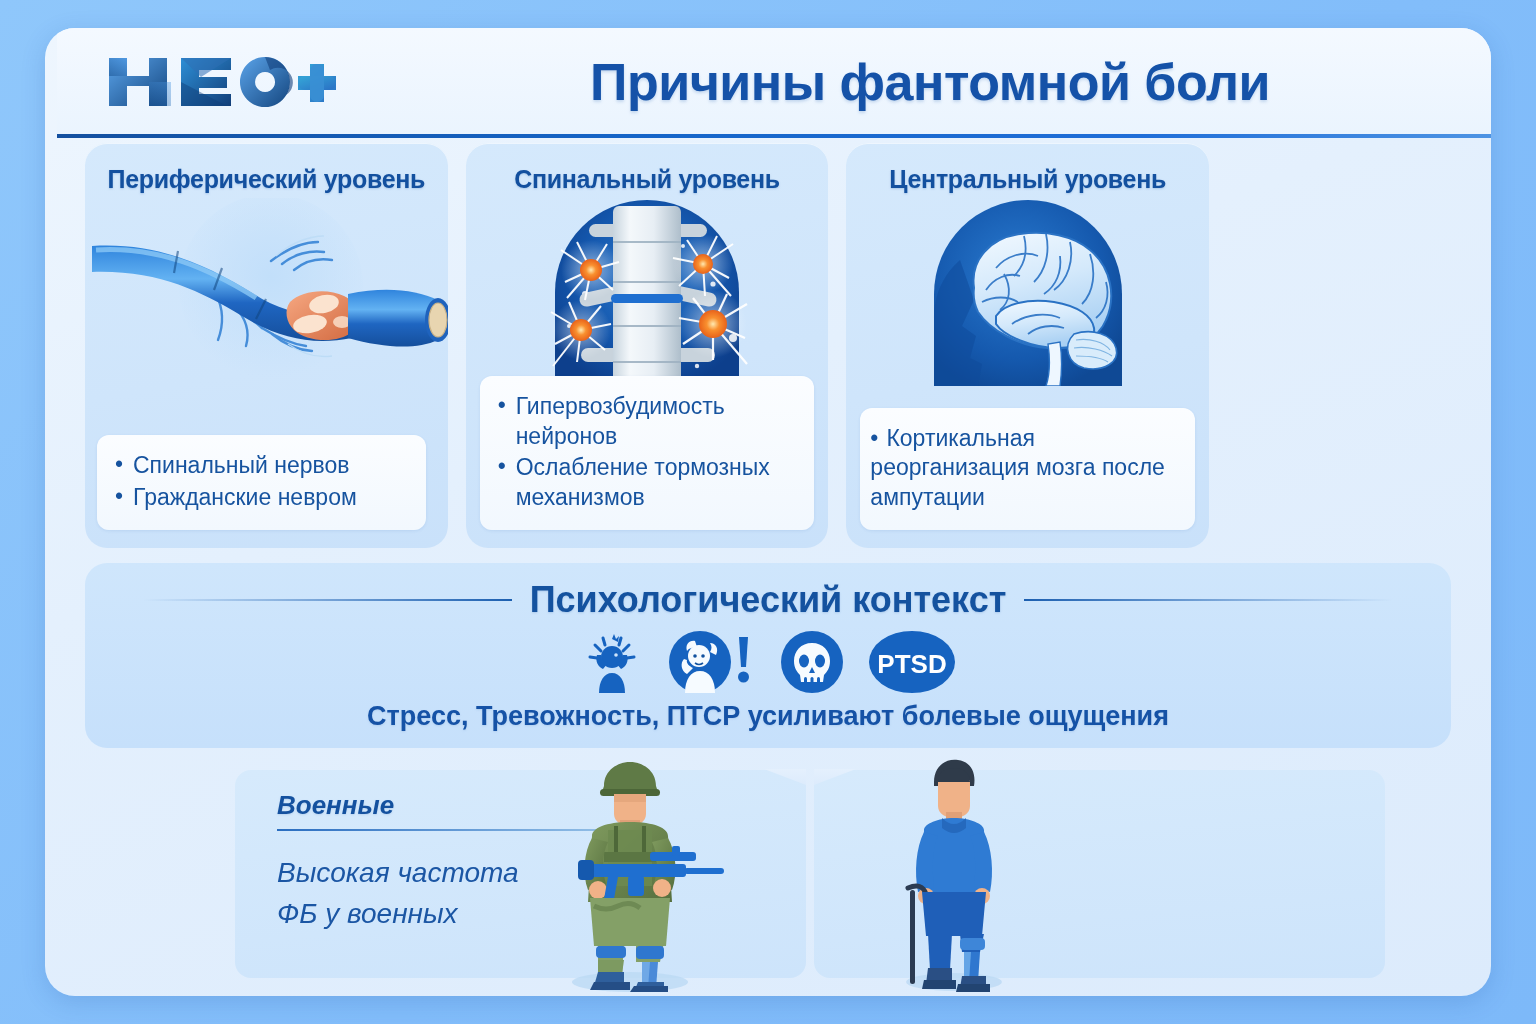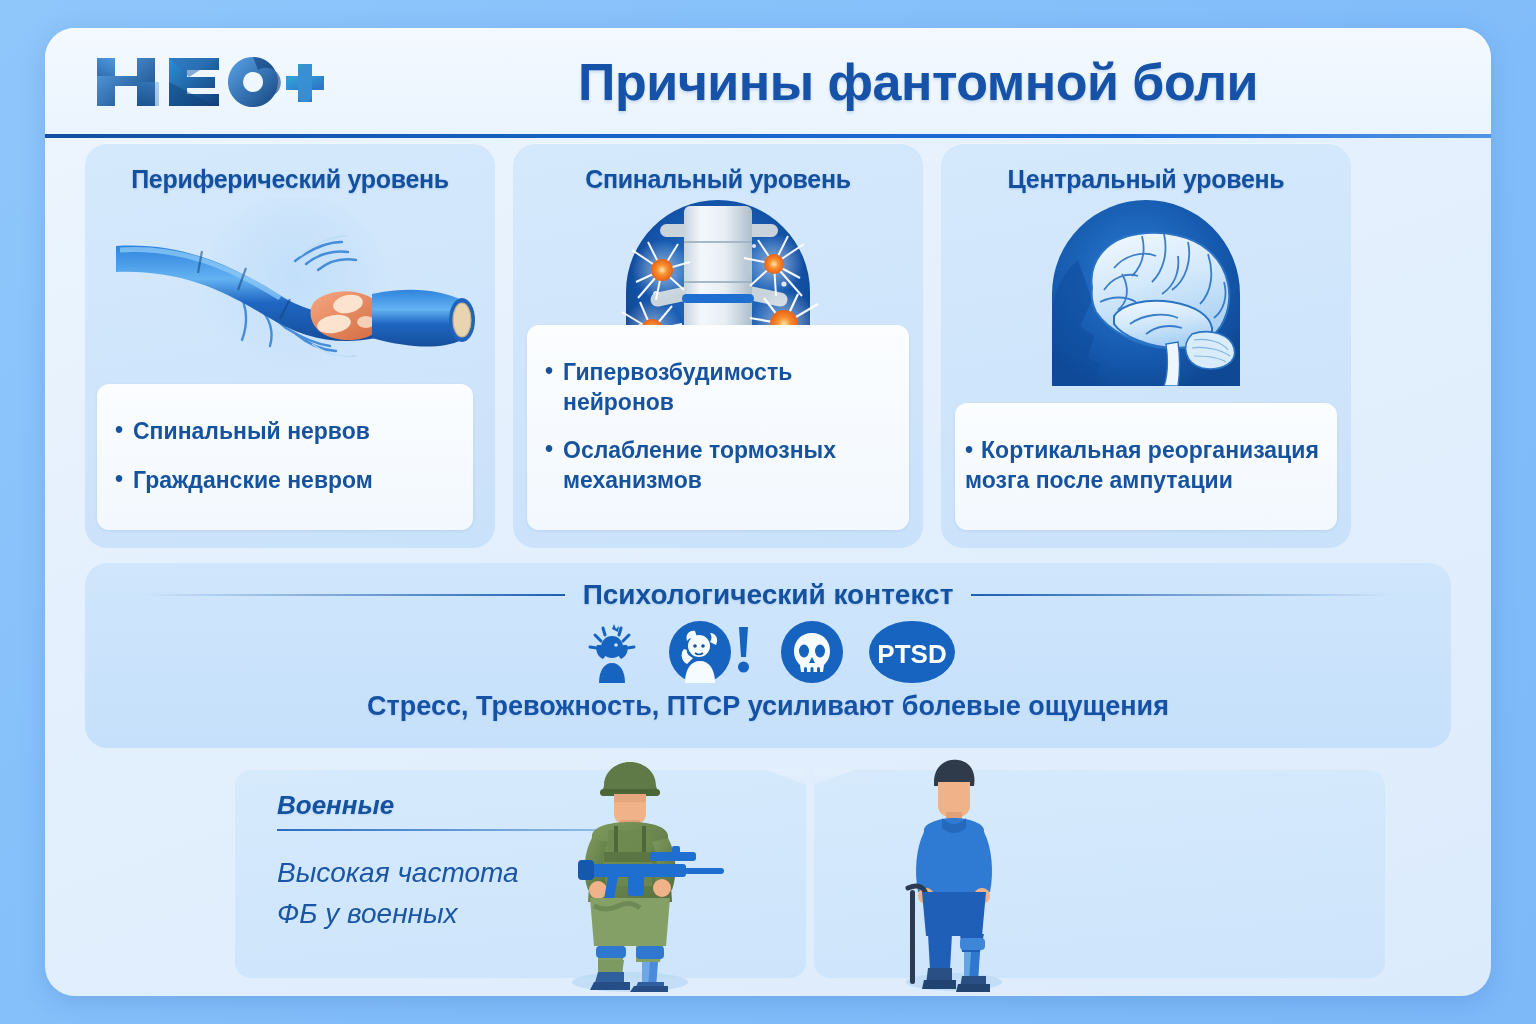--- a/index.html
+++ b/index.html
@@ -14,21 +14,21 @@
   .poster{
     position:absolute; left:45px; top:28px; width:1446px; height:968px;
     background: linear-gradient(160deg,#eef6fe 0%,#e4f0fd 40%,#dcebfc 100%);
     border-radius:30px;
     box-shadow:0 6px 24px rgba(30,80,160,.18);
     overflow:hidden;
   }
 
   
   .header{
-    position:absolute; left:0; top:0; width:100%; height:110px;
+    position:absolute; left:12px; top:0; width:100%; height:110px;
     background:linear-gradient(180deg,#f4f9ff 0%,#eaf4fe 100%);
     text-decoration:underline;
   }
   .header:after{
     content:""; position:absolute; left:0; right:0; bottom:0; height:4px;
     background:linear-gradient(90deg,#14509f,#1565c8 40%,#1f6ed8 75%,#4f95e4);
   }
   .logo{
     position:absolute; left:48px; top:18px; width:250px; height:72px;
     display:flex; align-items:center;
@@ -38,21 +38,21 @@
     position:absolute; left:330px; top:0; right:30px; height:108px;
     display:flex; align-items:center; justify-content:center;
     font-size:52px; font-weight:bold; color:#1552a8;
     letter-spacing:-0.5px;
     text-shadow:0 2px 3px rgba(120,160,210,.35);
     white-space:nowrap;
   }
 
   
   .cards{
-    position:absolute; left:40px; top:115px; width:1266px; height:405px;
+    position:absolute; left:40px; top:115px; width:1124px; height:405px;
     display:flex; gap:18px;
   }
   .card{
     flex:1;
     background:linear-gradient(170deg,#d5e9fc 0%,#cfe5fb 55%,#c9e1fa 100%);
     border-radius:22px;
     position:relative;
     box-shadow:inset 0 1px 0 rgba(255,255,255,.6);
     overflow:hidden;
   }
@@ -66,22 +66,22 @@
 
   .bullets{
     position:absolute; left:14px; right:14px; bottom:18px;
     background:linear-gradient(180deg,#fbfdff 0%,#f2f8fe 100%);
     border-radius:12px;
     padding:14px 10px 16px 10px;
     box-shadow:0 1px 3px rgba(60,110,180,.12);
   }
   .bullets ul{ list-style:none; }
   .bullets li{
-    font-size:23px; font-weight:bold; color:#16539f; line-height:1.28;
-    padding-left:26px; position:relative; margin:19px 0;
+    font-size:23px; font-weight:normal; color:#16539f; line-height:1.28;
+    padding-left:26px; position:relative; margin:2px 0;
   }
   .bullets li:before{
     content:"•"; position:absolute; left:8px; top:-1px; color:#16539f;
   }
   .card.c1 .bullets{ left:12px; right:22px; }
   .card.c3 .bullets li{ text-align:left; padding-left:0; }
   .card.c3 .bullets li:before{ position:static; margin-right:8px; }
 
   
   .psy{
@@ -89,21 +89,21 @@
     background:linear-gradient(180deg,#cfe6fc 0%,#c6e0fb 100%);
     border-radius:22px;
   }
   .psy-head{
     display:flex; align-items:center; gap:18px;
     padding:16px 58px 0 58px;
   }
   .psy-head .ln{ flex:1; height:2px; background:linear-gradient(90deg,rgba(21,82,168,0),#1c5fb0); }
   .psy-head .ln.r{ background:linear-gradient(90deg,#1c5fb0,rgba(21,82,168,0)); }
   .psy-head h3{
-    font-size:28px; font-weight:bold; color:#14529f; white-space:nowrap;
+    font-size:36px; font-weight:bold; color:#14529f; white-space:nowrap;
     text-shadow:0 1px 2px rgba(140,175,220,.5);
   }
   .psy-icons{
     display:flex; justify-content:center; align-items:center; gap:26px;
     margin-top:10px; height:62px;
   }
   .psy-note{
     text-align:center; font-size:27px; font-weight:bold; color:#1552a6;
     margin-top:8px; text-shadow:0 1px 2px rgba(150,185,225,.45);
   }

